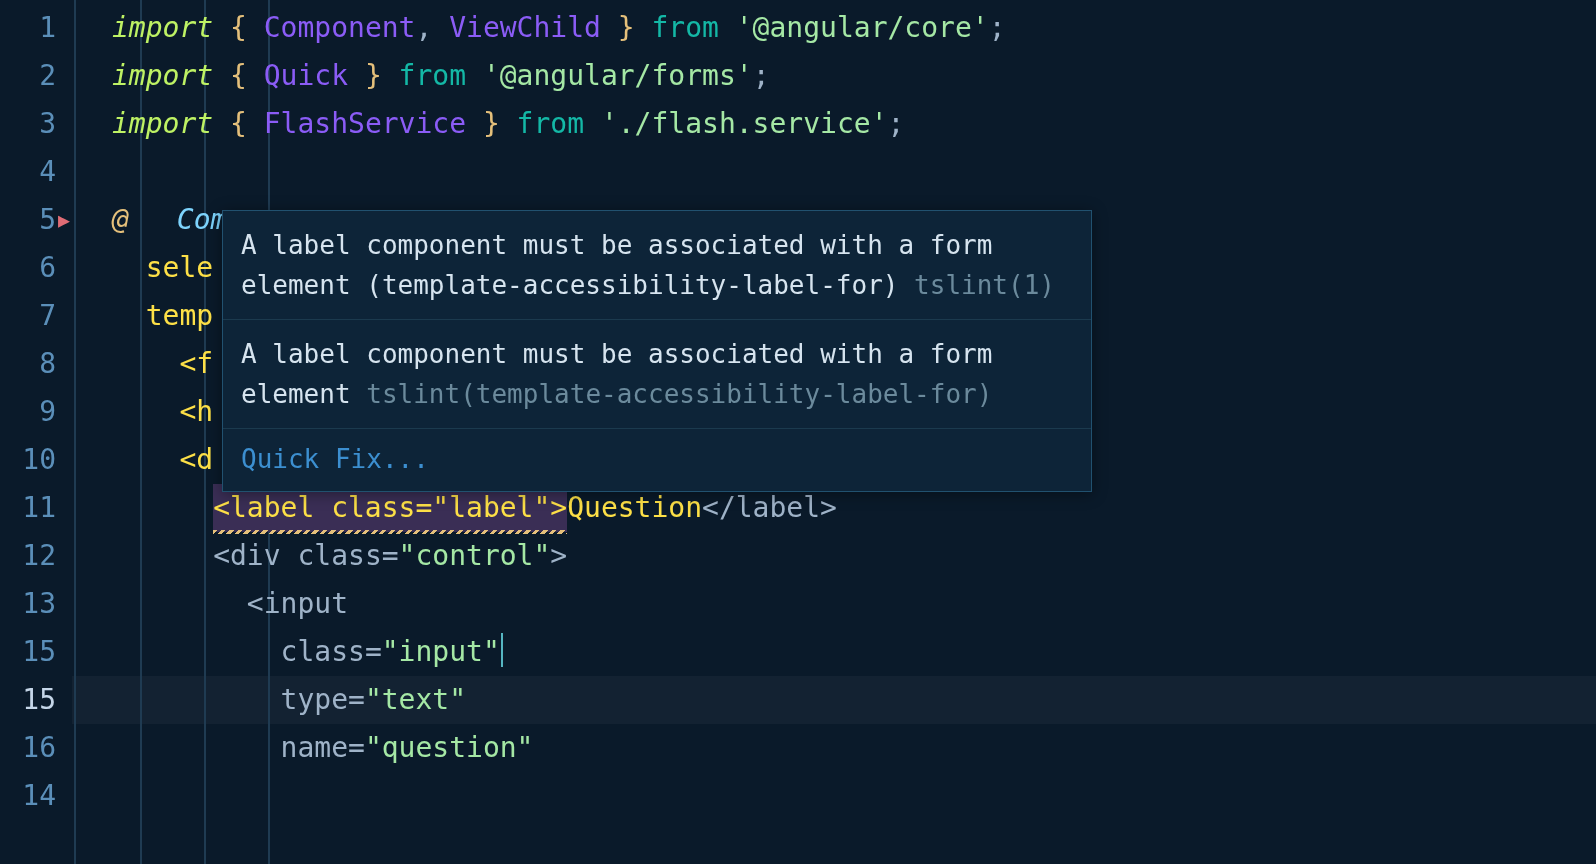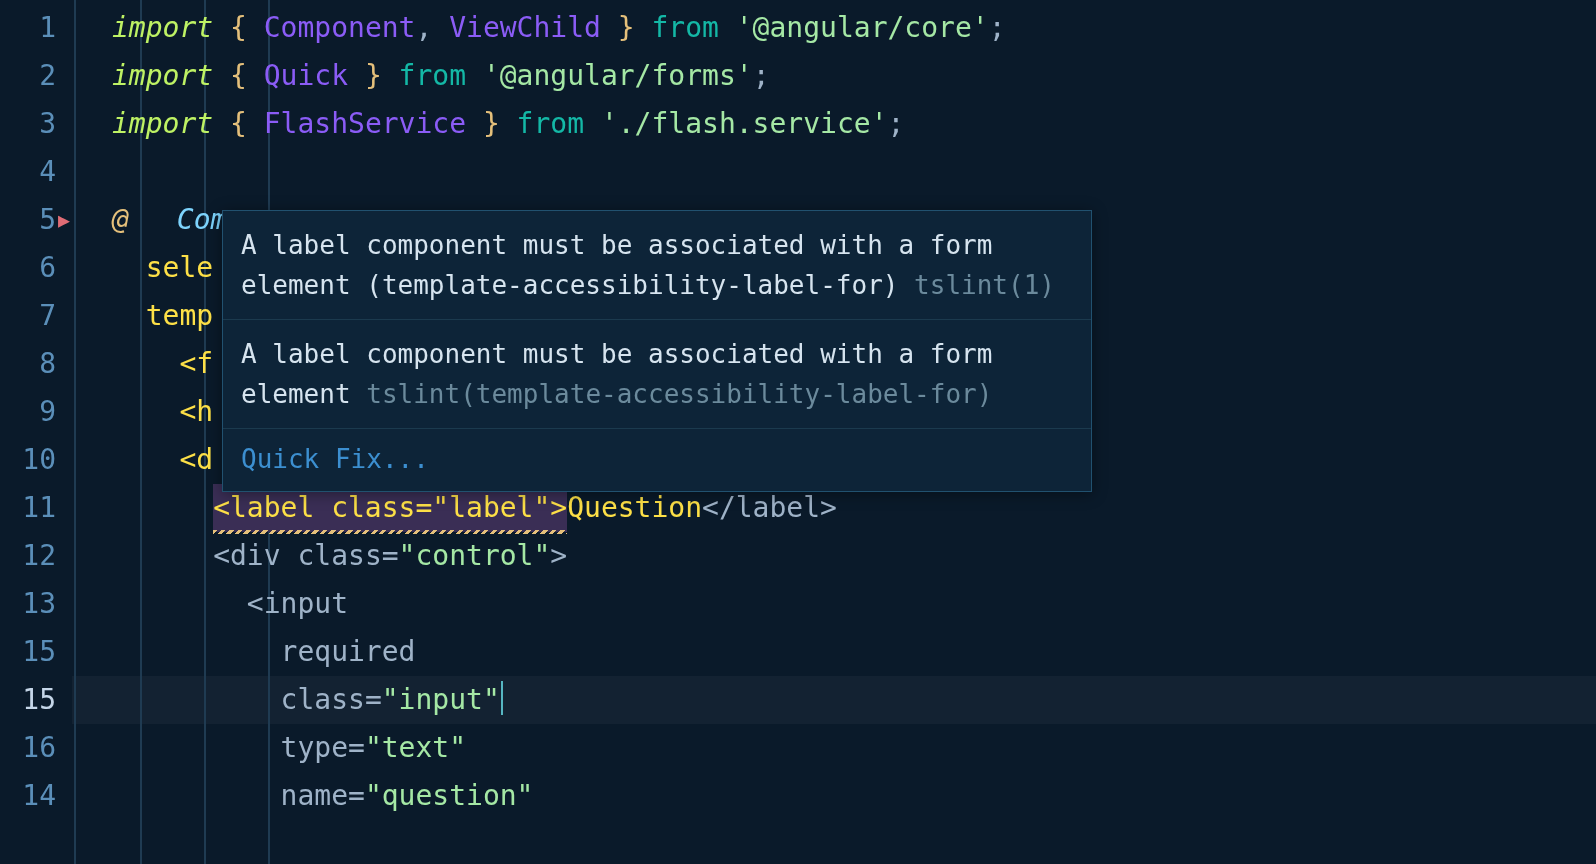--- a/index.html
+++ b/index.html
@@ -175,21 +175,20 @@
     <div class="line"><span class="plain">    &lt;h</span></div>
 
     <div class="line"><span class="plain">    &lt;d</span></div>
 
     <div class="line"><span>      </span><span class="highlighted-label"><span class="plain">&lt;label class="label"&gt;</span><span class="squiggle"></span></span><span class="plain">Question</span><span class="tag">&lt;/label&gt;</span></div>
 
     <div class="line"><span>      </span><span class="tag">&lt;div </span><span class="attr">class</span><span class="punct">=</span><span class="val">"control"</span><span class="tag">&gt;</span></div>
 
     <div class="line"><span>        </span><span class="tag">&lt;input</span></div>
 
-    <div class="line"><span>          </span><span class="attr">required</span></div>
 
     <div class="line"><span>          </span><span class="attr">class</span><span class="punct">=</span><span class="val">"input"</span><span class="cursor"></span></div>
 
     <div class="line"><span>          </span><span class="attr">type</span><span class="punct">=</span><span class="val">"text"</span></div>
 
     <div class="line"><span>          </span><span class="attr">name</span><span class="punct">=</span><span class="val">"question"</span></div>
   </div>
 
   <div class="hover-box">
     <div class="hover-section">

